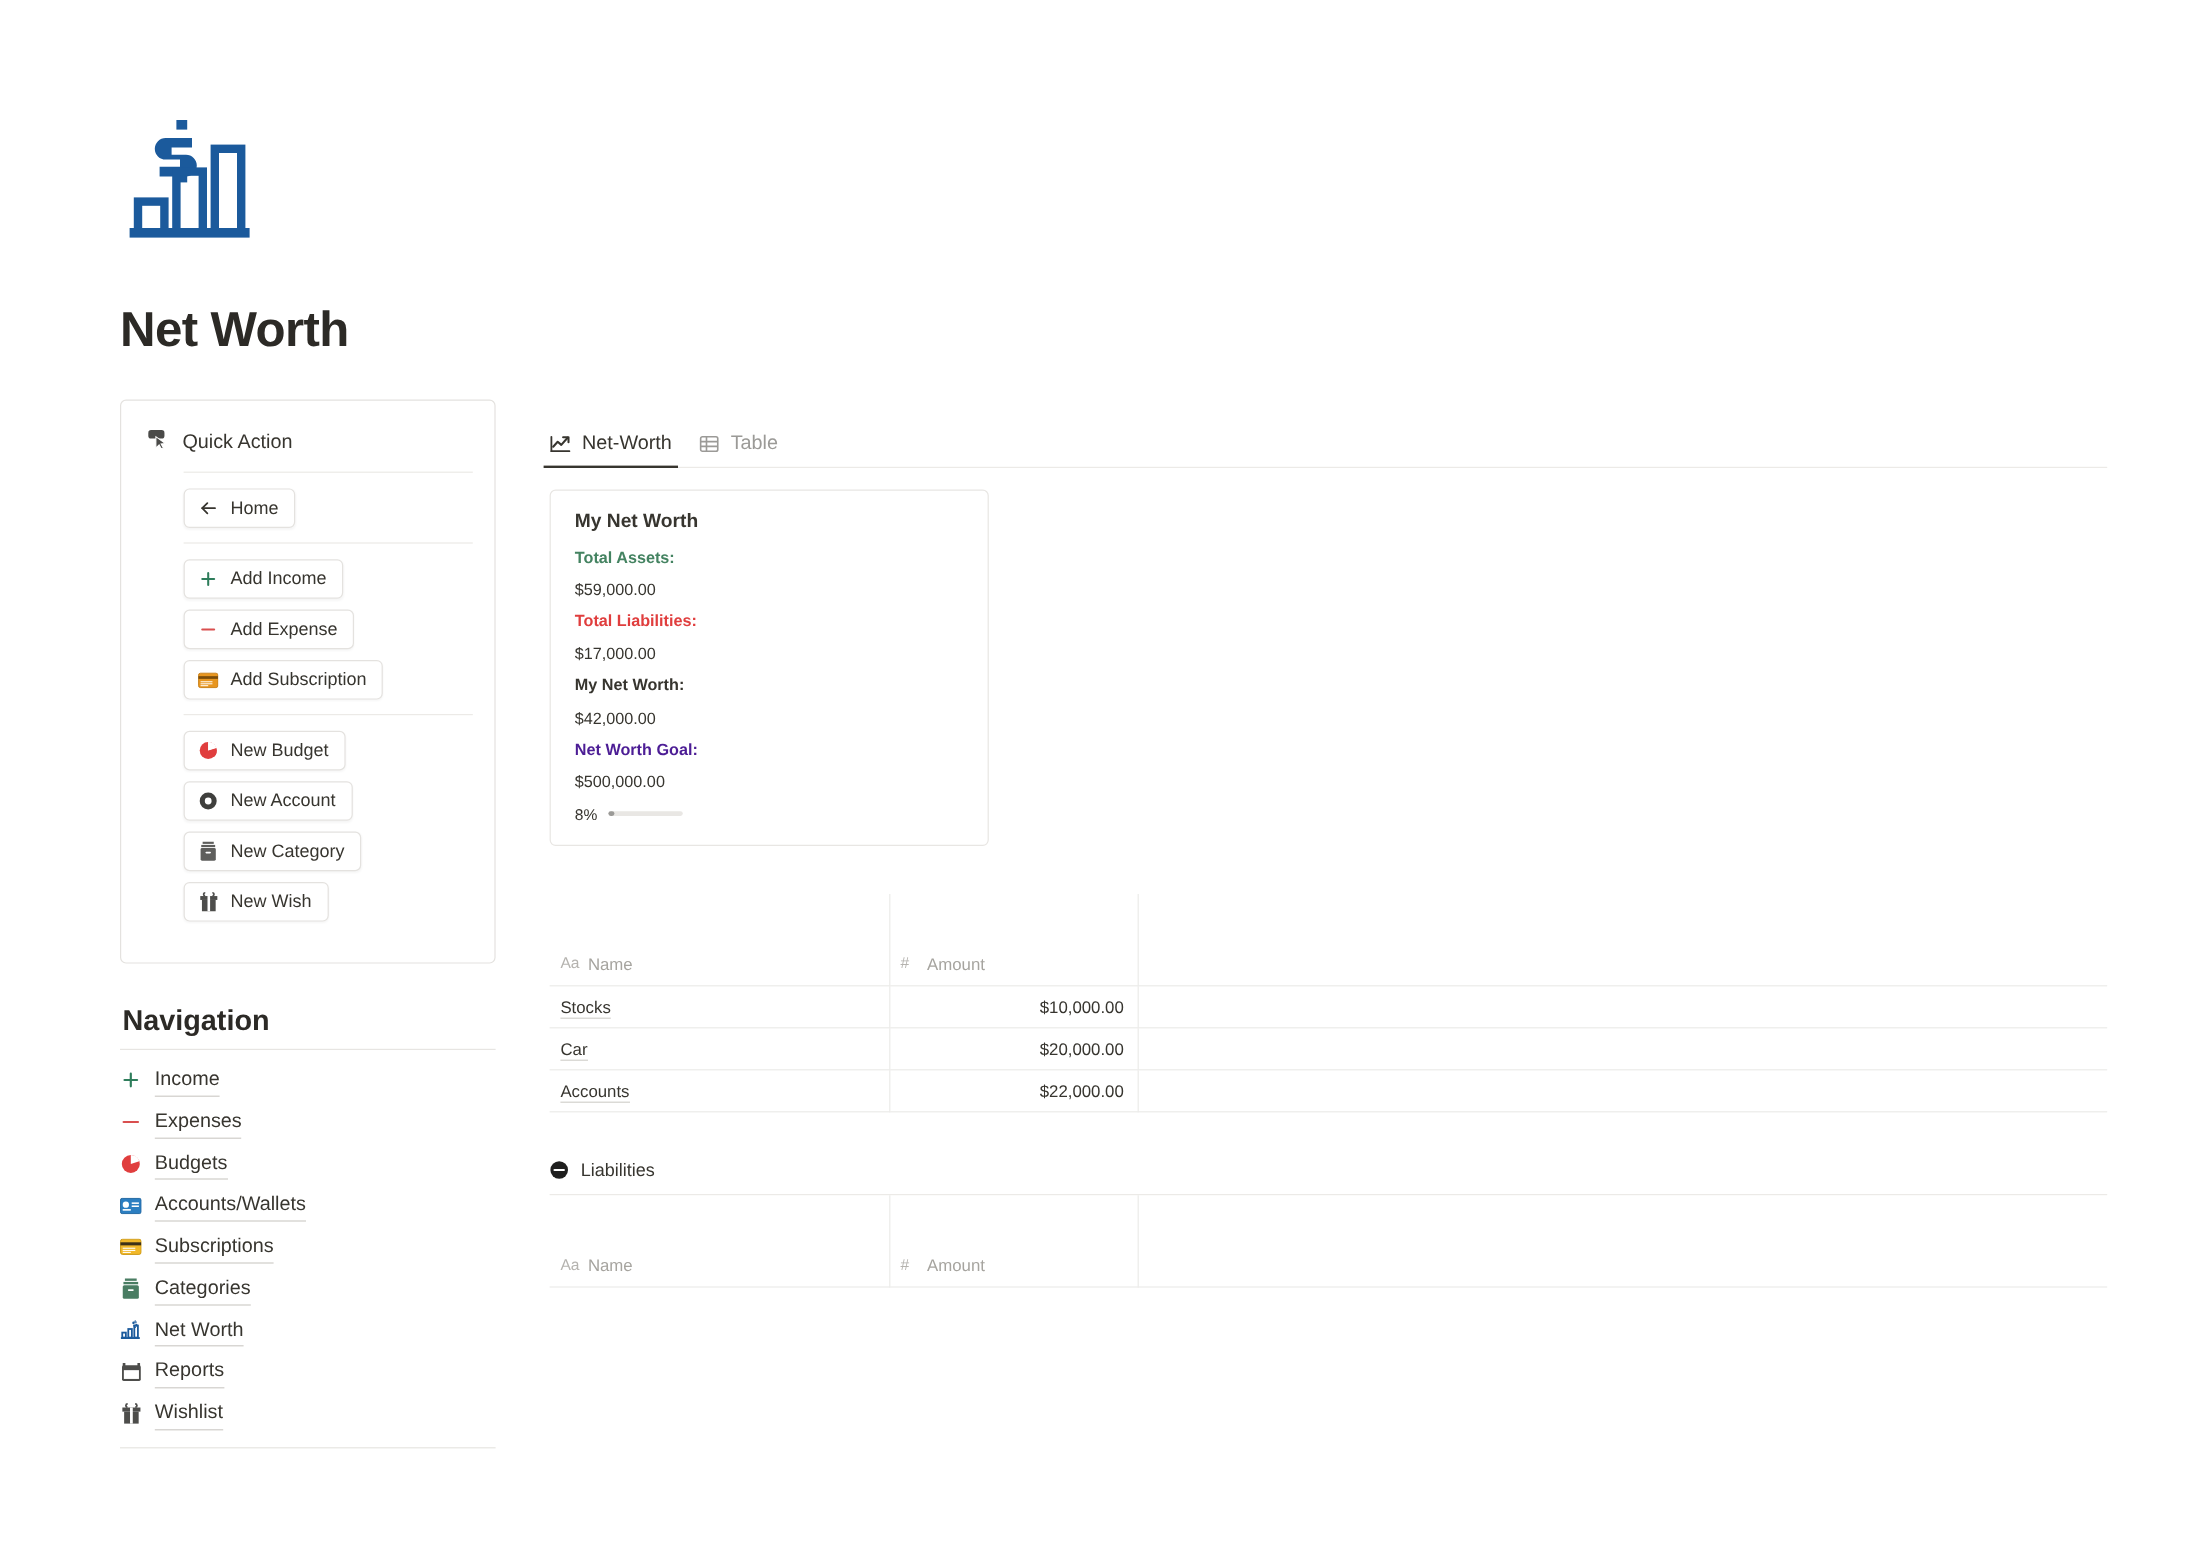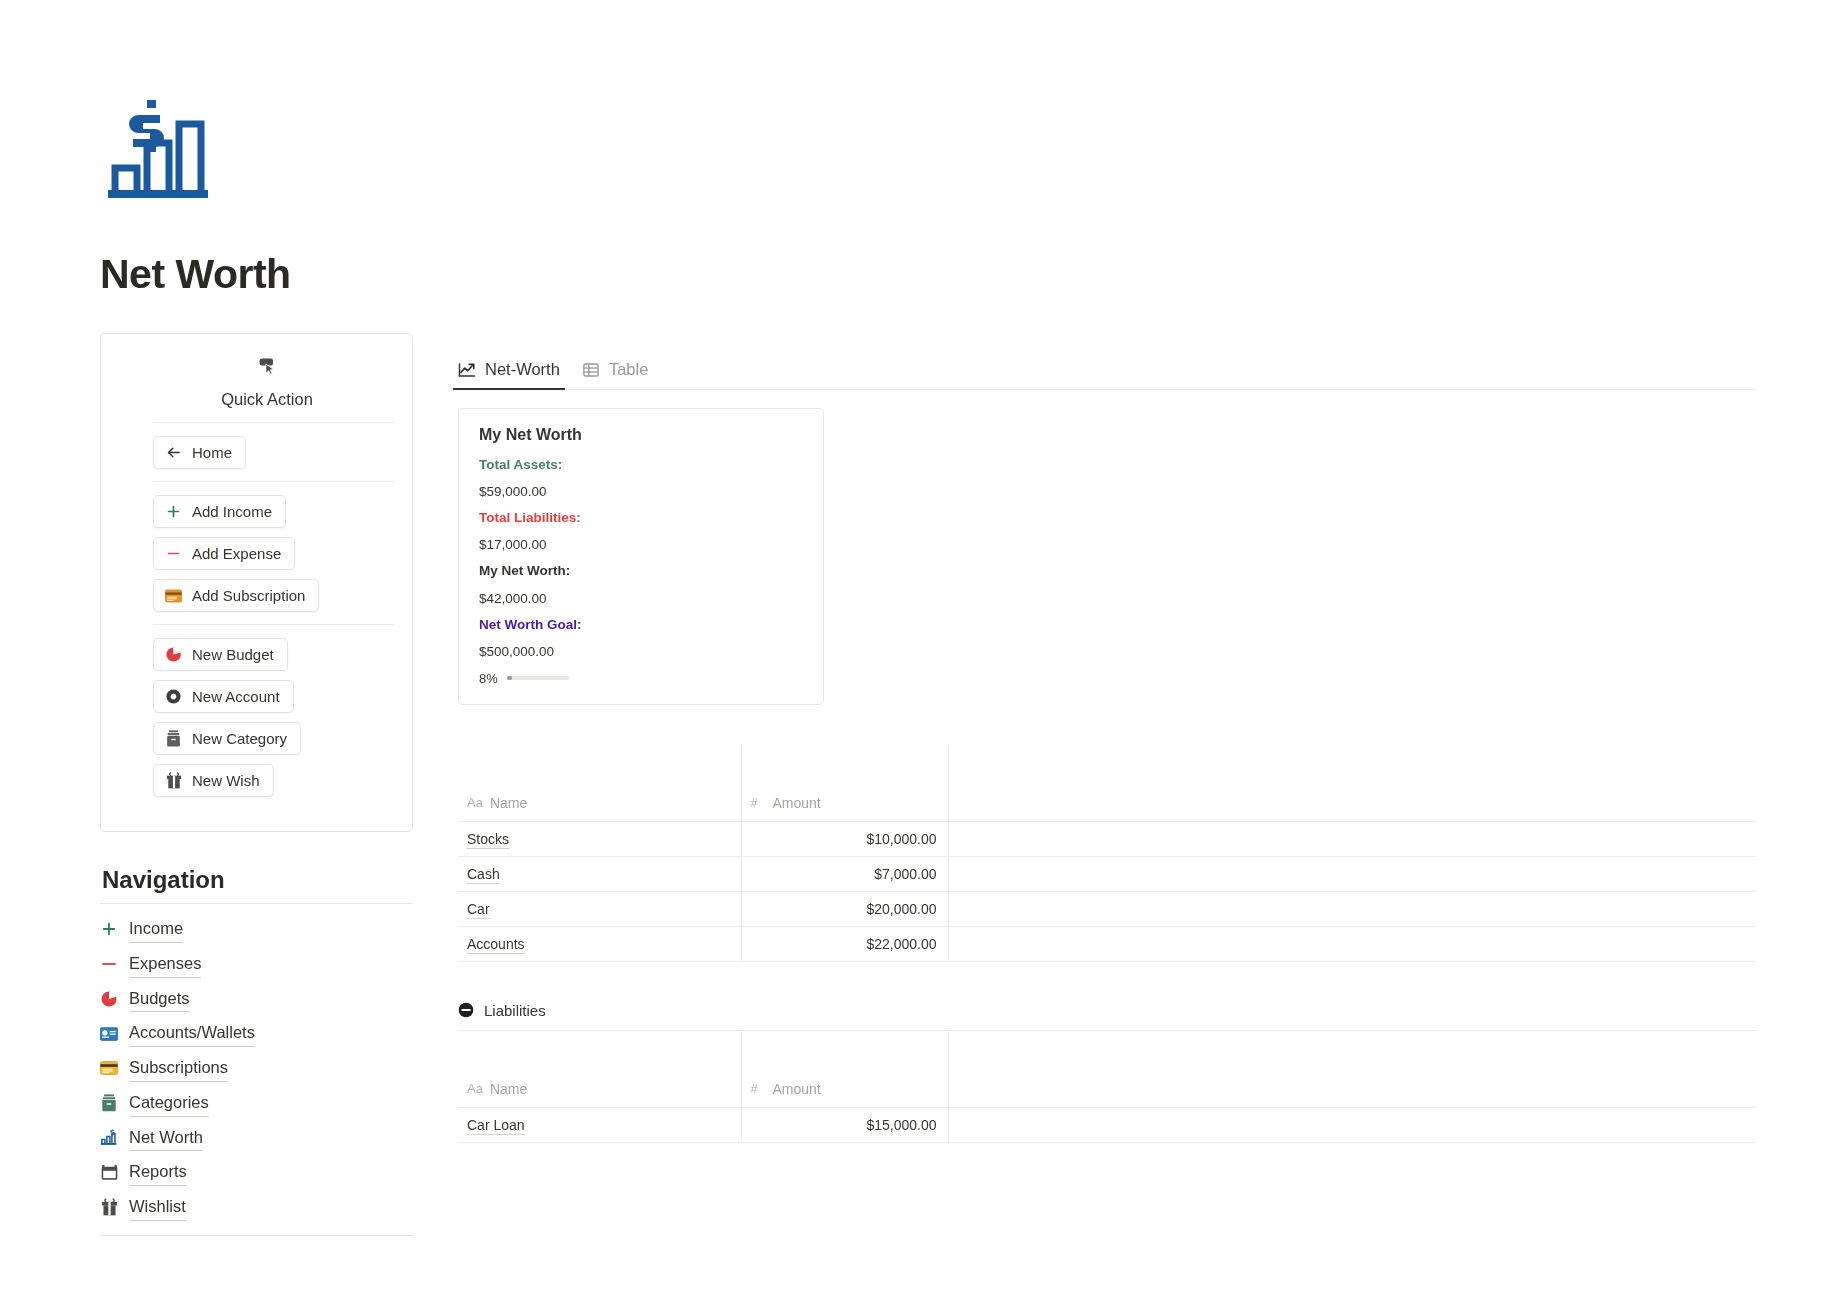--- a/index.html
+++ b/index.html
@@ -47,21 +47,20 @@
     border-radius: 5px;
     background: #fff;
     padding: 0 0 22px 0;
     width: 313px;
   }
   .qa-head {
     display: flex;
     align-items: center;
     gap: 11px;
     padding: 22px 0 13px 21px;
-    flex-direction: column;
   }
   .qa-head-label {
     font-size: 16.5px;
     color: #37352f;
   }
   .qa-divider {
     height: 1px;
     background: #eceae7;
     margin: 0 18px 0 52px;
   }
@@ -590,25 +589,20 @@
             </th>
           </tr>
         </thead>
         <tbody>
           <tr>
             <td><span class="link">Stocks</span></td>
             <td class="amount">$10,000.00</td>
             <td class="last"></td>
           </tr>
           <tr>
-            <td><span class="link">Cash</span></td>
-            <td class="amount">$7,000.00</td>
-            <td class="last"></td>
-          </tr>
-          <tr>
             <td><span class="link">Car</span></td>
             <td class="amount">$20,000.00</td>
             <td class="last"></td>
           </tr>
           <tr>
             <td><span class="link">Accounts</span></td>
             <td class="amount">$22,000.00</td>
             <td class="last"></td>
           </tr>
         </tbody>
@@ -648,23 +642,18 @@
             </th>
             <th class="last">
               <span class="hdr">
                 <span class="hico"></span>
                 <span></span>
               </span>
             </th>
           </tr>
         </thead>
         <tbody>
-          <tr>
-            <td><span class="link">Car Loan</span></td>
-            <td class="amount">$15,000.00</td>
-            <td class="last"></td>
-          </tr>
         </tbody>
       </table>
     </div>
 
   </div>
 </div>
 
 </body></html>

